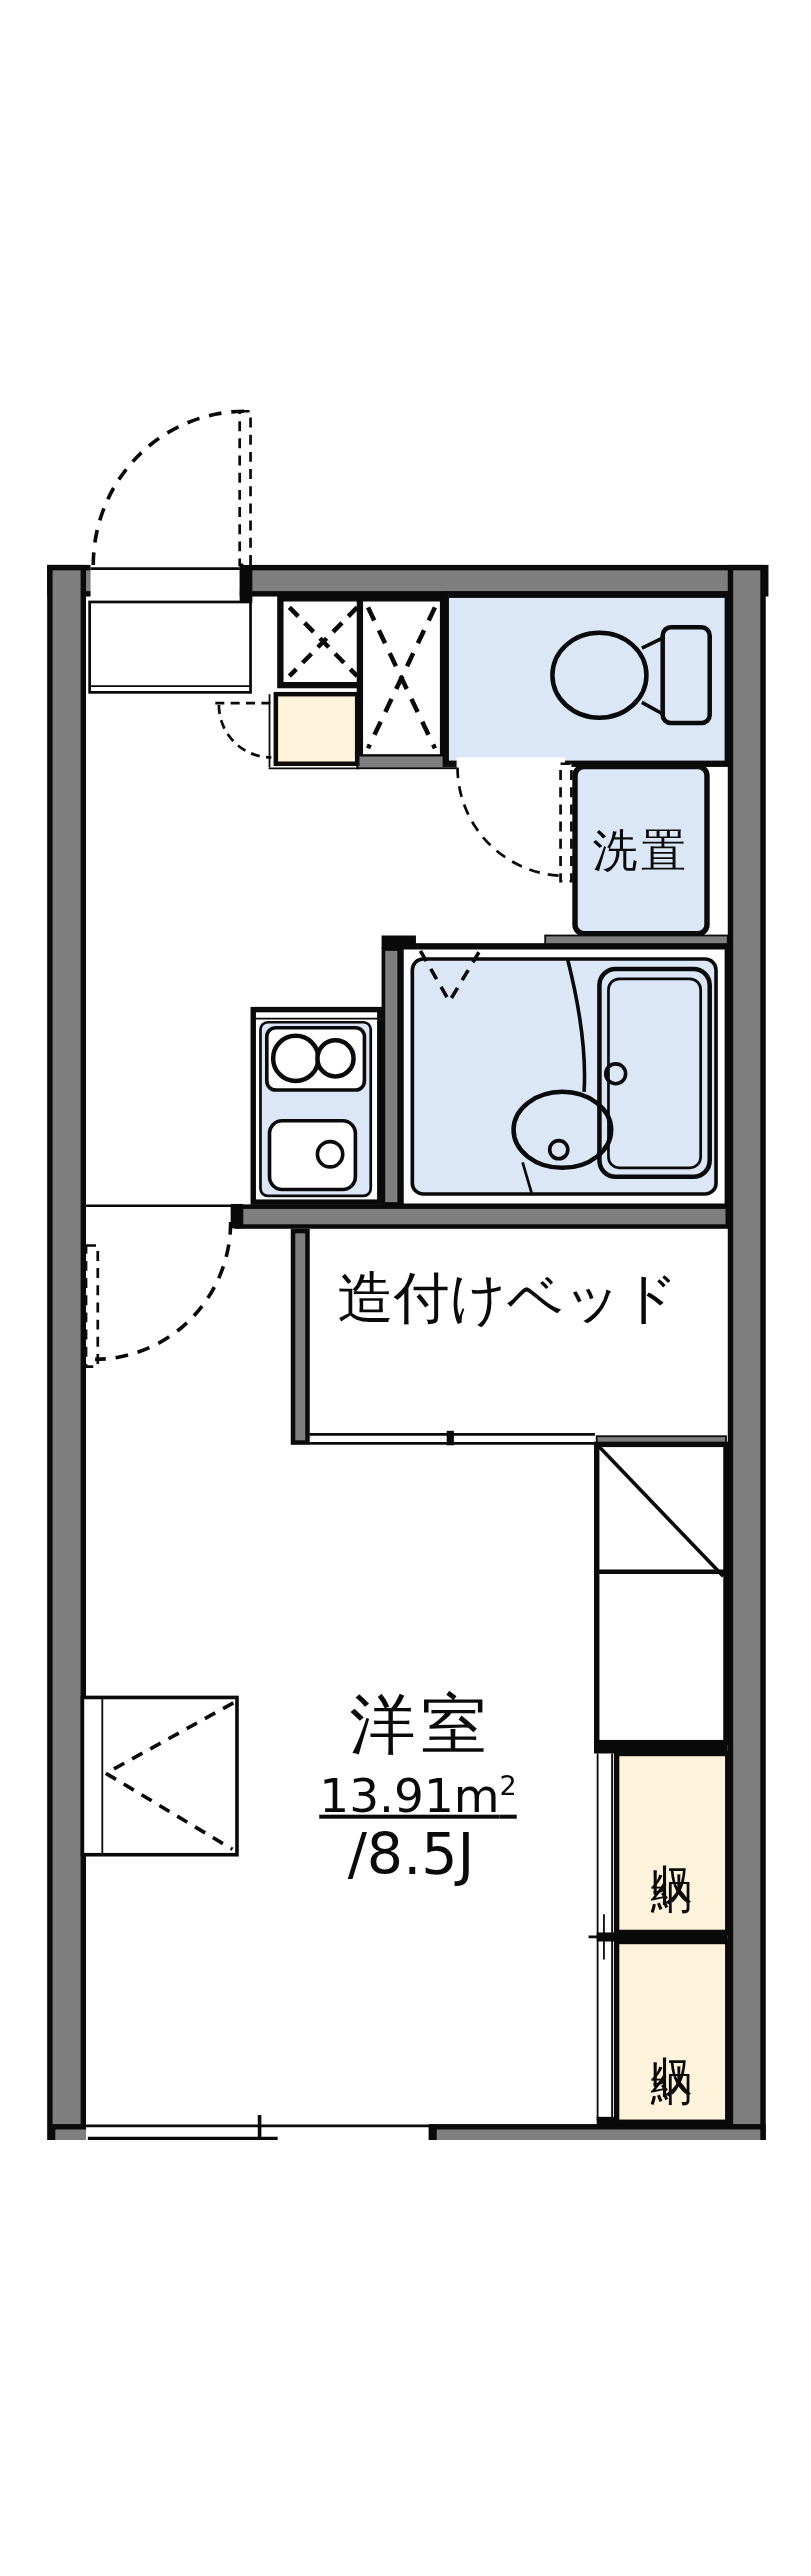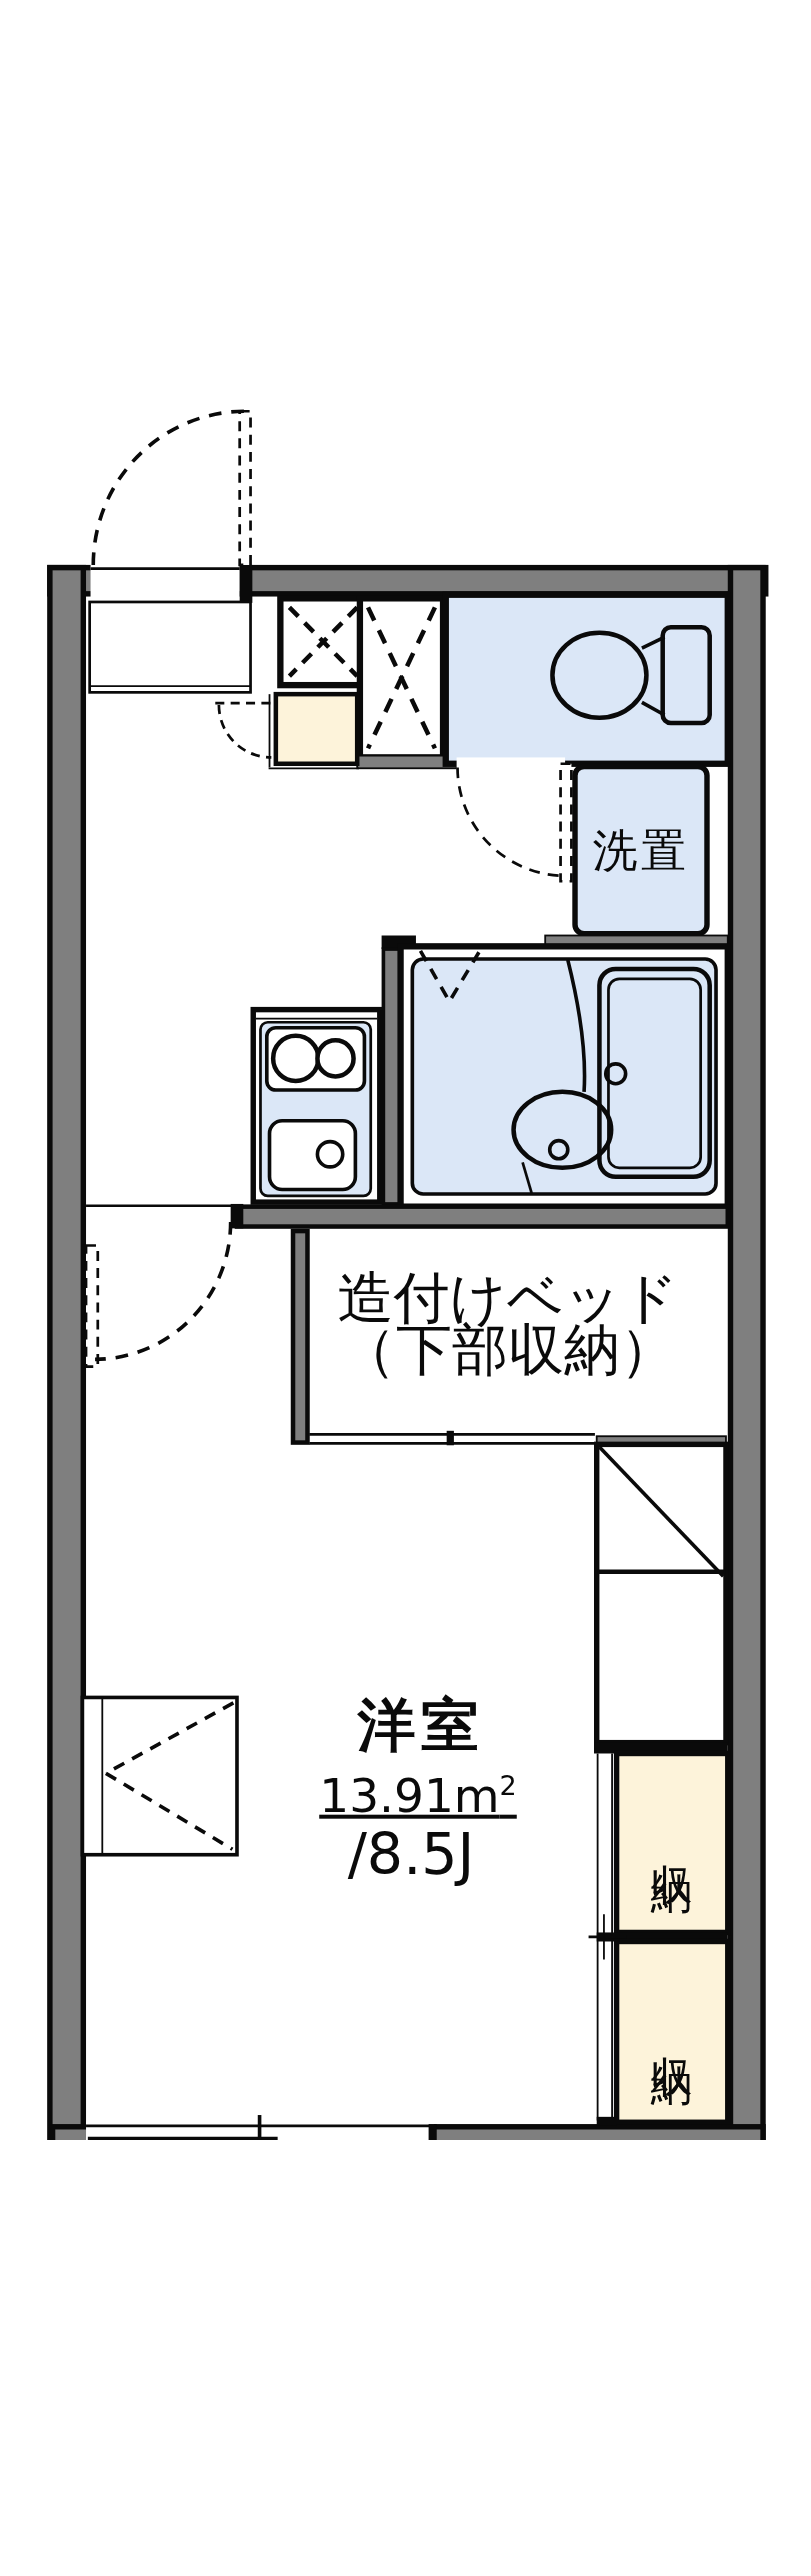--- a/index.html
+++ b/index.html
@@ -3,21 +3,21 @@
 <meta charset="utf-8">
 <style>
   html,body{margin:0;padding:0;background:#ffffff;}
   #canvas{position:relative;width:812px;height:2140px;background:#ffffff;overflow:hidden;
           font-family:"DejaVu Sans","Liberation Sans",sans-serif;padding-left:16px;}
   #plan-svg{position:absolute;left:0;top:0;}
   .lbl{position:absolute;transform:translate(-50%,-50%);color:#0a0a0a;white-space:nowrap;
        text-align:center;line-height:1.12;}
   .lbl-washer{font-size:45px;letter-spacing:3.6px;}
   .lbl-bed{font-size:56px;}
-  .lbl-room-name{font-size:58px;letter-spacing:5.4px;font-weight:bold;}
+  .lbl-room-name{font-size:66px;letter-spacing:5.4px;}
   .lbl-area{font-size:47px;}
   .lbl-area sup{font-size:27px;}
   .lbl-size{font-size:57px;}
   .lbl-storage{font-size:42px;writing-mode:vertical-rl;text-orientation:upright;letter-spacing:9px;}
 </style>
 </head>
 <body>
 
 <div id="canvas">
   <svg id="plan-svg" width="812" height="2576" viewBox="0 0 898 2850">
@@ -144,20 +144,19 @@
       <line x1="95" y1="2395" x2="480" y2="2395" stroke="var(--ink)" stroke-width="3"></line>
       <line x1="97" y1="2366" x2="307" y2="2366" stroke="var(--ink)" stroke-width="4"></line>
       <line x1="268" y1="2379" x2="477" y2="2379" stroke="var(--ink)" stroke-width="4"></line>
       <line x1="287" y1="2340" x2="287" y2="2408" stroke="var(--ink)" stroke-width="4"></line>
       <rect x="474" y="2350" width="9" height="48" fill="var(--ink)"></rect>
     </g>
   </svg>
 
   <div class="lbl lbl-washer" style="left:641px;top:851px;">洗置</div>
   <div class="lbl lbl-bed" style="left:508px;top:1298px;">造付けベッド</div>
-  <div class="lbl lbl-bed" style="left:508px;top:1350px;">（下部収納）</div>
   <div class="lbl lbl-room-name" style="left:421px;top:1725px;">洋室</div>
   <div class="lbl lbl-area" style="left:418px;top:1796px;text-decoration:underline;"><span>13.91m</span><sup>2</sup></div>
   <div class="lbl lbl-size" style="left:411px;top:1855px;">/8.5J</div>
   <div class="lbl lbl-storage" style="left:672px;top:1840px;">収納</div>
   <div class="lbl lbl-storage" style="left:672px;top:2032px;">収納</div>
 </div>
 
 
 </body></html>

